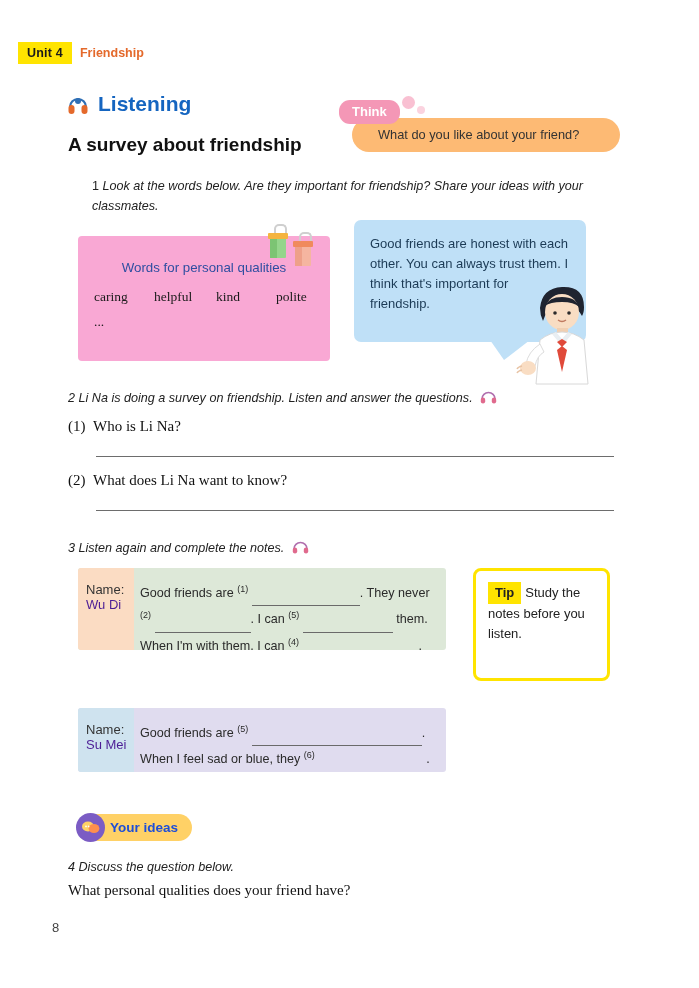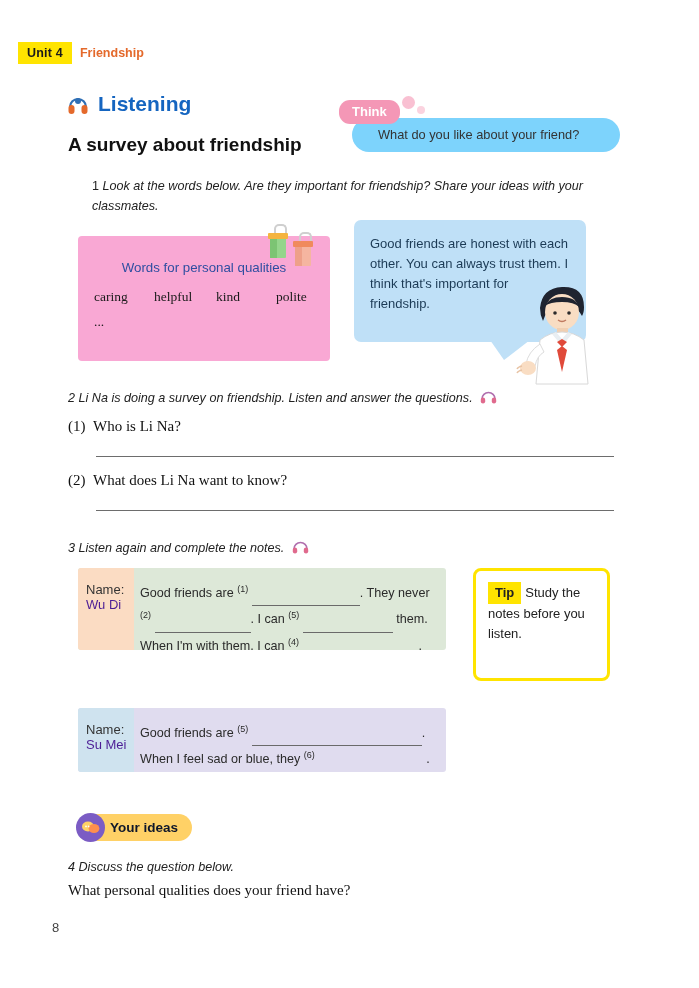--- a/index.html
+++ b/index.html
@@ -98,21 +98,21 @@
     z-index: 2;
   }
   .think-dot.d1 { width: 13px; height: 13px; left: 63px; top: -4px; background:#f9c0d2; }
   .think-dot.d2 { width: 8px; height: 8px; left: 78px; top: 6px; background:#fbd3df; }
   .think-body {
     position: absolute;
     left: 13px;
     top: 18px;
     width: 268px;
     height: 34px;
-    background: #7dd3fc;
+    background: #fdba74;
     border-radius: 17px;
     color: #333;
     font-size: 12.8px;
     padding: 9px 0 4px 26px;
     box-sizing: border-box;
     z-index: 1;
   }
 
   
   .task1 {
@@ -348,21 +348,21 @@
   .your-ideas {
     position: absolute;
     left: 78px;
     top: 814px;
     height: 27px;
     background: #ffd166;
     border-radius: 14px;
     display: flex;
     align-items: center;
     padding: 0 14px 0 32px;
-    color: #0f172a;
+    color: #1d4ed8;
     font-weight: bold;
     font-size: 13.5px;
   }
   .yi-icon {
     position: absolute;
     left: 76px;
     top: 813px;
     width: 29px;
     height: 29px;
     border-radius: 50%;

